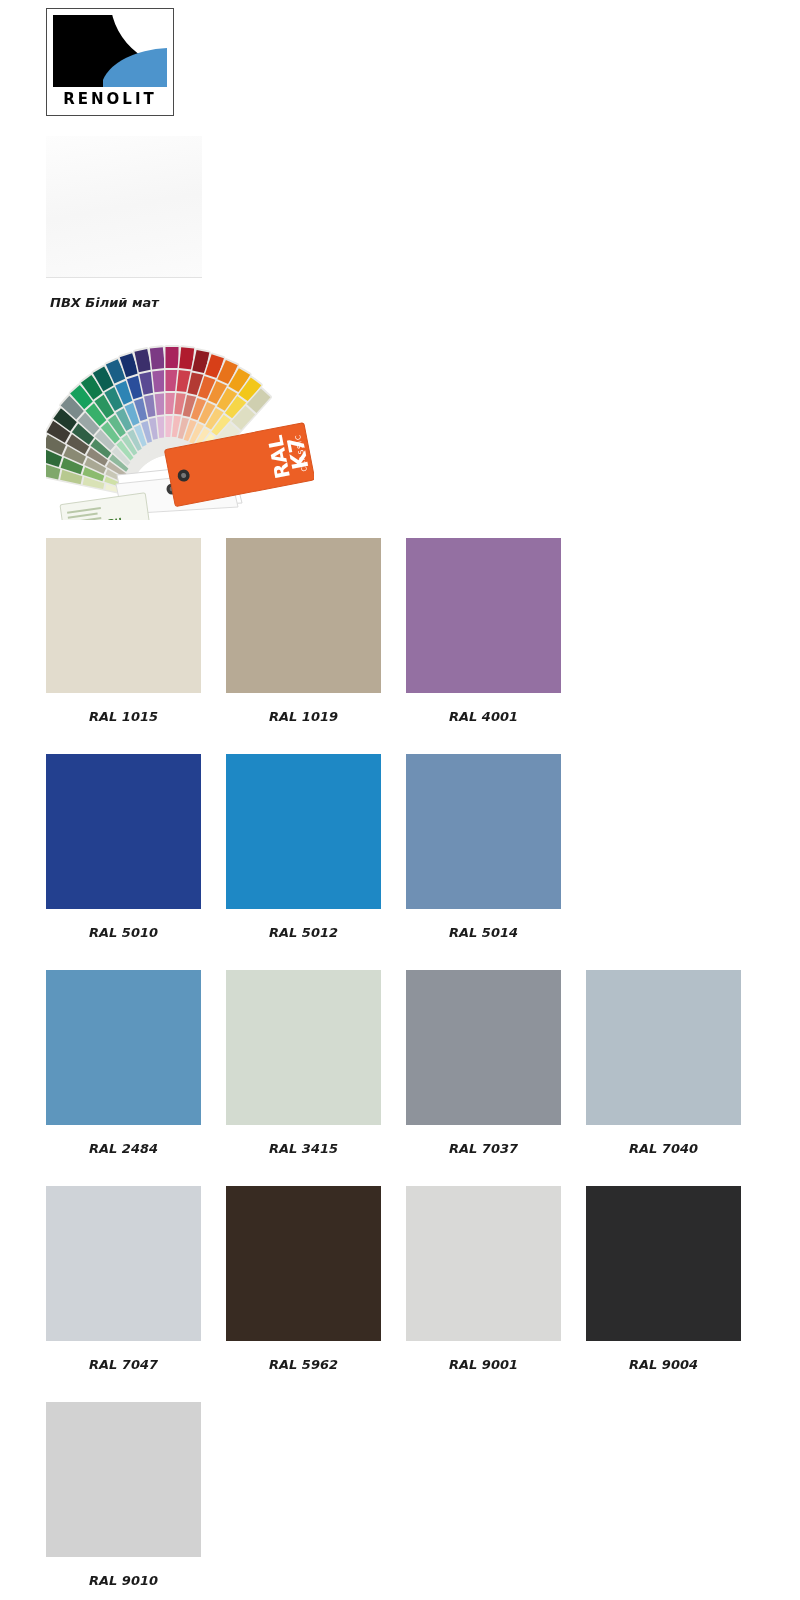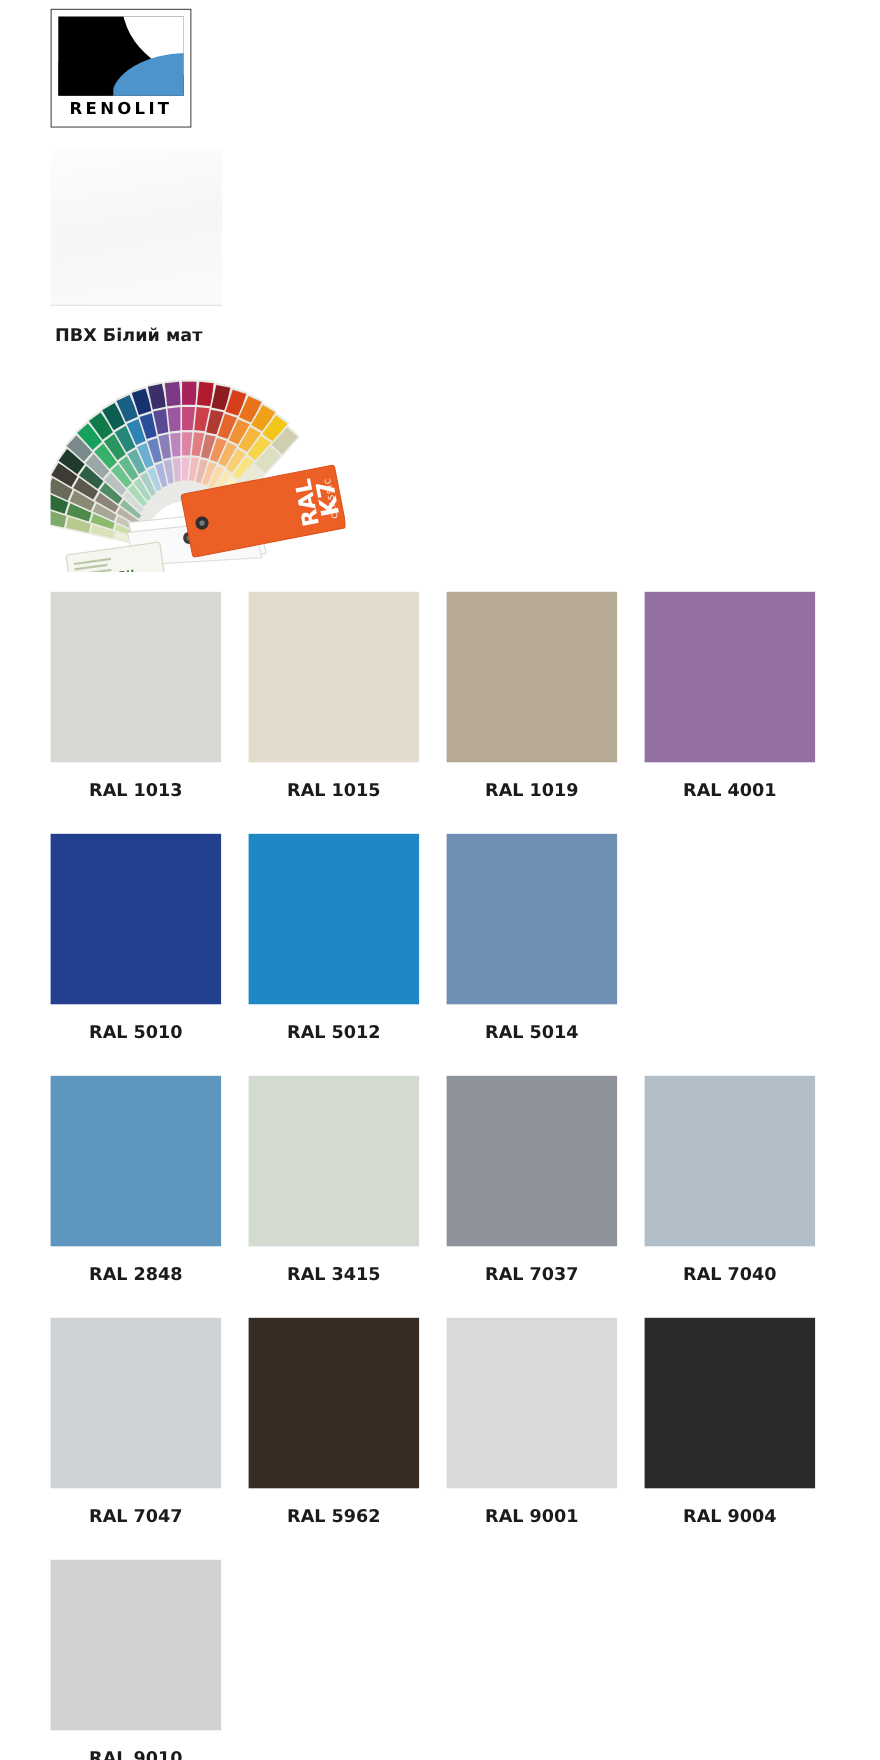--- a/index.html
+++ b/index.html
@@ -81,22 +81,23 @@
     width: 156px;
   }
   .pvc-swatch {
     width: 156px;
     height: 141px;
     background: linear-gradient(170deg, #fdfdfd 0%, #f3f3f3 45%, #fafafa 100%);
     border-bottom: 1px solid #e2e2e2;
   }
   .caption {
     font-family: "DejaVu Sans", "Liberation Sans", sans-serif;
+    font-style: italic;
     font-weight: 700;
-    font-size: 16px;
+    font-size: 13px;
     color: #1b1b1b;
     text-align: center;
     white-space: nowrap;
   }
   .pvc-caption {
     margin-top: 17px;
     text-align: left;
     padding-left: 4px;
   }
 
@@ -343,24 +344,20 @@
       <circle cx="14" cy="-11" r="6" fill="#2e2e2e"></circle>
       <circle cx="14" cy="-11" r="2.5" fill="#777777"></circle>
     </g>
   </svg>
 </div>
 
 <div class="grid">
 
   <div class="grid-row">
     <div class="cell">
-      <span class="cell-swatch" style="background: rgb(214, 217, 211);"></span>
-      <div class="caption cell-label">RAL 1013</div>
-    </div>
-    <div class="cell">
       <span class="cell-swatch" style="background: rgb(226, 220, 205);"></span>
       <div class="caption cell-label">RAL 1015</div>
     </div>
     <div class="cell">
       <span class="cell-swatch" style="background: rgb(183, 170, 149);"></span>
       <div class="caption cell-label">RAL 1019</div>
     </div>
     <div class="cell">
       <span class="cell-swatch" style="background: rgb(148, 112, 162);"></span>
       <div class="caption cell-label">RAL 4001</div>
@@ -378,21 +375,21 @@
     </div>
     <div class="cell">
       <span class="cell-swatch" style="background: rgb(111, 144, 180);"></span>
       <div class="caption cell-label">RAL 5014</div>
     </div>
   </div>
 
   <div class="grid-row">
     <div class="cell">
       <span class="cell-swatch" style="background: rgb(94, 150, 189);"></span>
-      <div class="caption cell-label">RAL 2848</div>
+      <div class="caption cell-label">RAL 2484</div>
     </div>
     <div class="cell">
       <span class="cell-swatch" style="background: rgb(211, 219, 208);"></span>
       <div class="caption cell-label">RAL 3415</div>
     </div>
     <div class="cell">
       <span class="cell-swatch" style="background: rgb(142, 147, 155);"></span>
       <div class="caption cell-label">RAL 7037</div>
     </div>
     <div class="cell">

